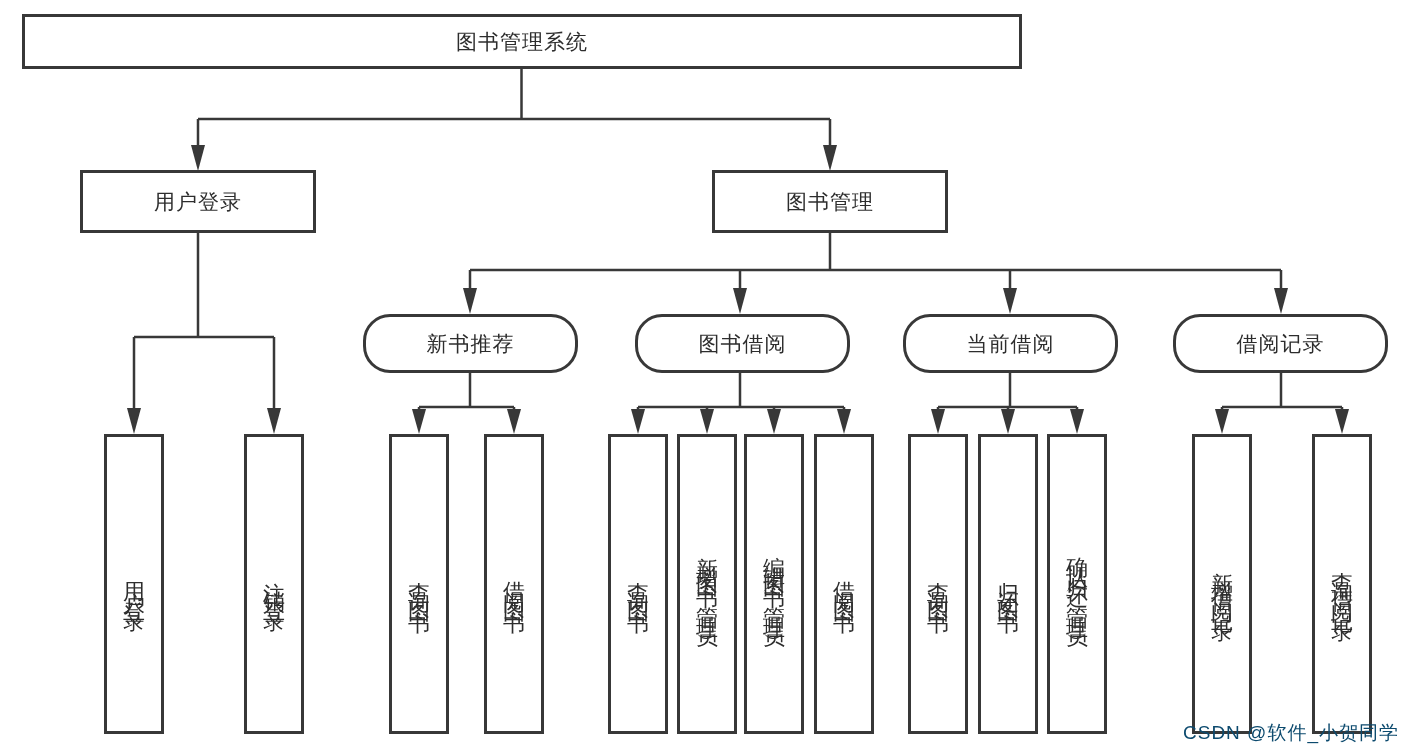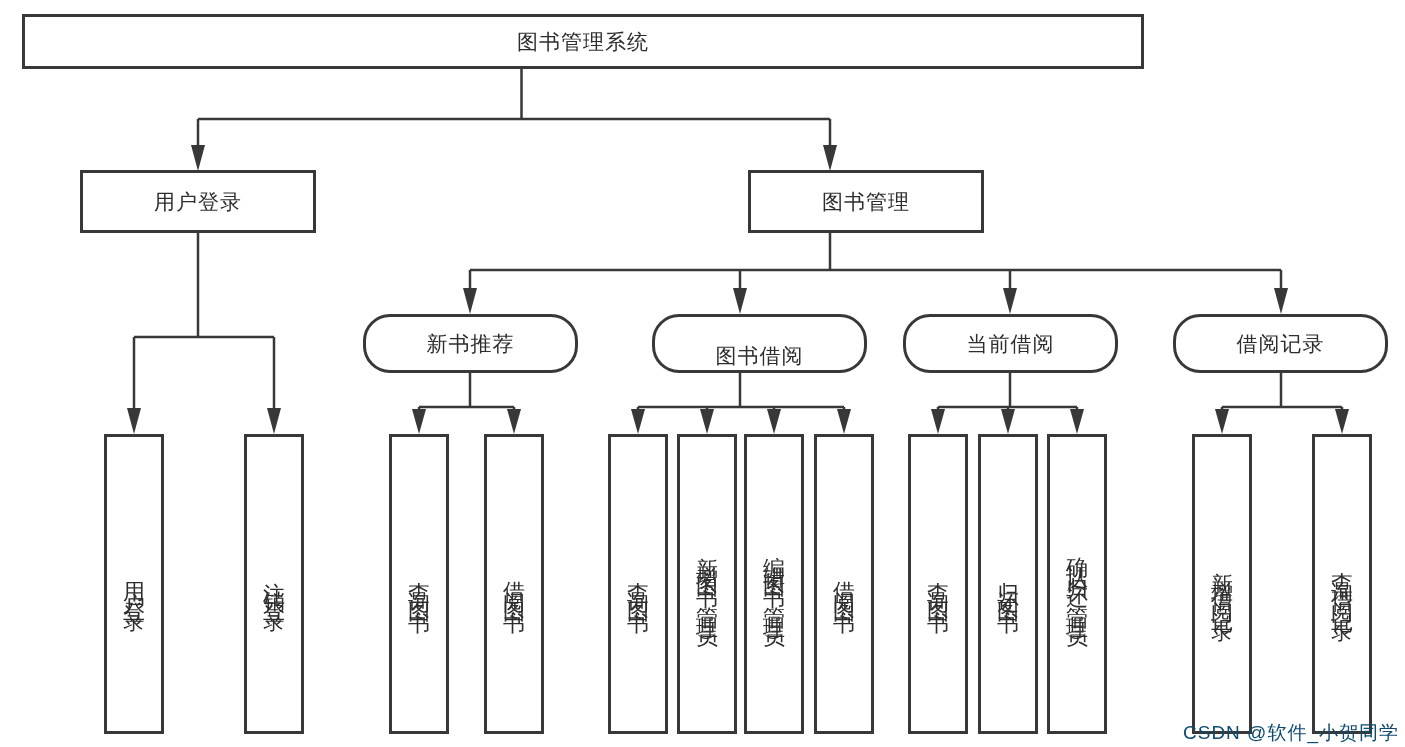--- a/index.html
+++ b/index.html
@@ -24,27 +24,27 @@
     display: flex;
     align-items: center;
     justify-content: center;
     color: #2d2d2d;
   }
   .node .hlabel {
     font-size: 21px;
     letter-spacing: 1px;
     white-space: nowrap;
   }
-  .root-box   { left: 22px;  top: 14px;  width: 1122px; height: 55px; }
+  .root-box   { left: 22px;  top: 14px;  width: 1000px; height: 55px; }
   .l2-box     { top: 170px; width: 236px; height: 63px; }
   .l2-a       { left: 80px; }
-  .l2-b       { left: 748px; text-align: center; }
+  .l2-b       { left: 712px; text-align: center; }
   .l3-box     { top: 314px; width: 215px; height: 59px; border-radius: 27px; }
   .l3-a       { left: 363px; }
-  .l3-b       { left: 652px; align-items: flex-end; }
+  .l3-b       { left: 635px; }
   .l3-c       { left: 903px; font-family: Liberation Mono, monospace; }
   .l3-d       { left: 1173px; }
   .leaf {
     top: 434px;
     width: 60px;
     height: 300px;
   }
   .vtext {
     writing-mode: vertical-rl;
     font-size: 22px;

